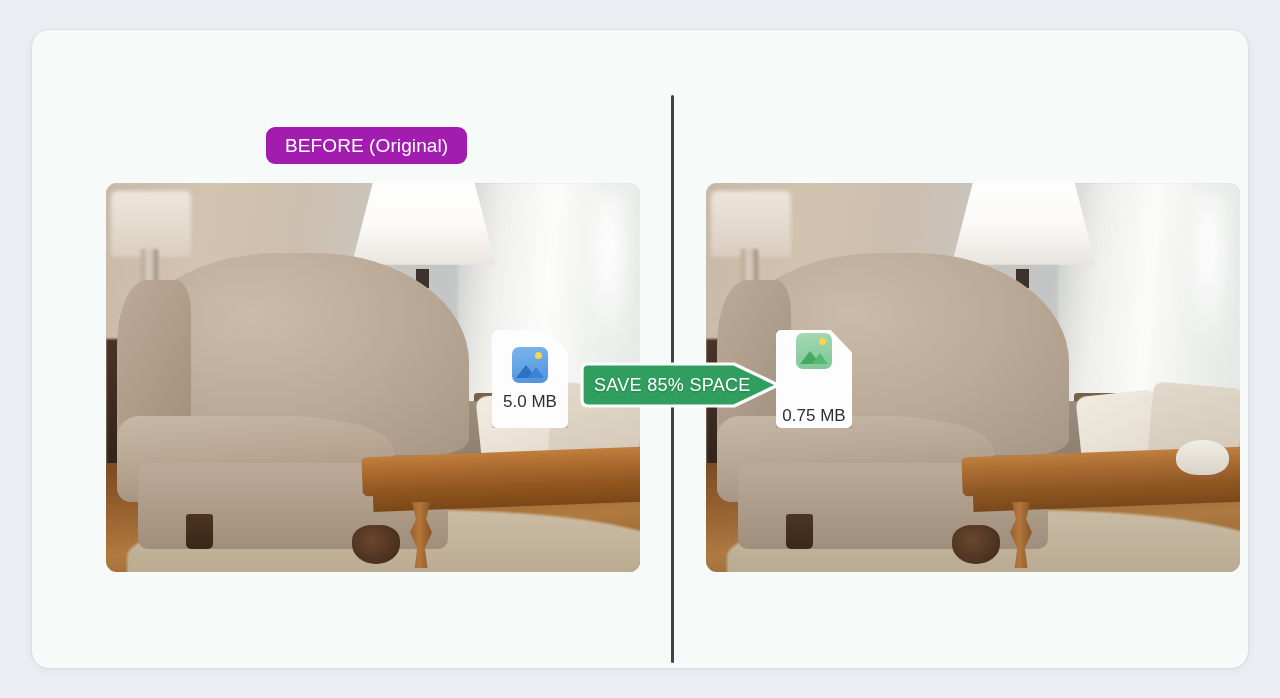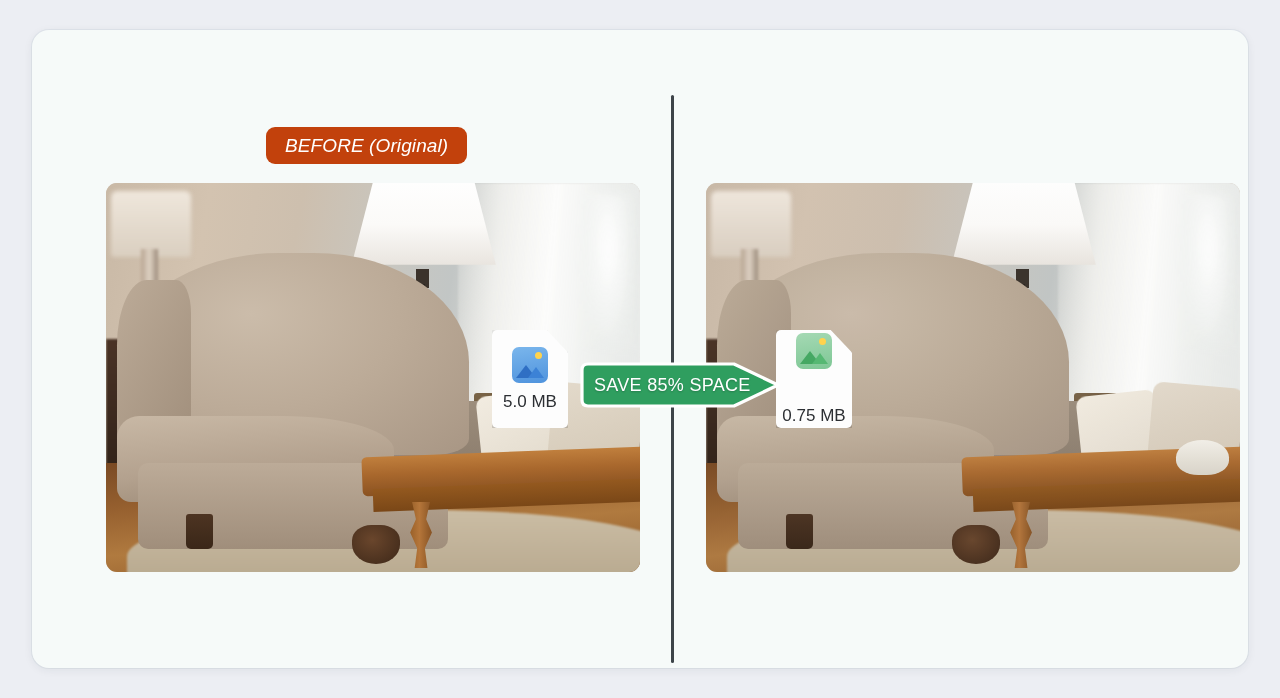--- a/index.html
+++ b/index.html
@@ -54,22 +54,21 @@
     line-height: 37px;
     padding: 0 19px;
     border-radius: 9px;
     color: #ffffff;
     font-size: 19px;
     letter-spacing: .1px;
     white-space: nowrap;
   }
   #badge-before {
     left: 234px;
-    background: #c2410c;
-    font-style: italic;
+    background: #a21caf;
   }
   #badge-after {
     left: 216px;
     background: #2f9e5f;
   }
 
   
   .photo {
     position: absolute;
     top: 153px;

